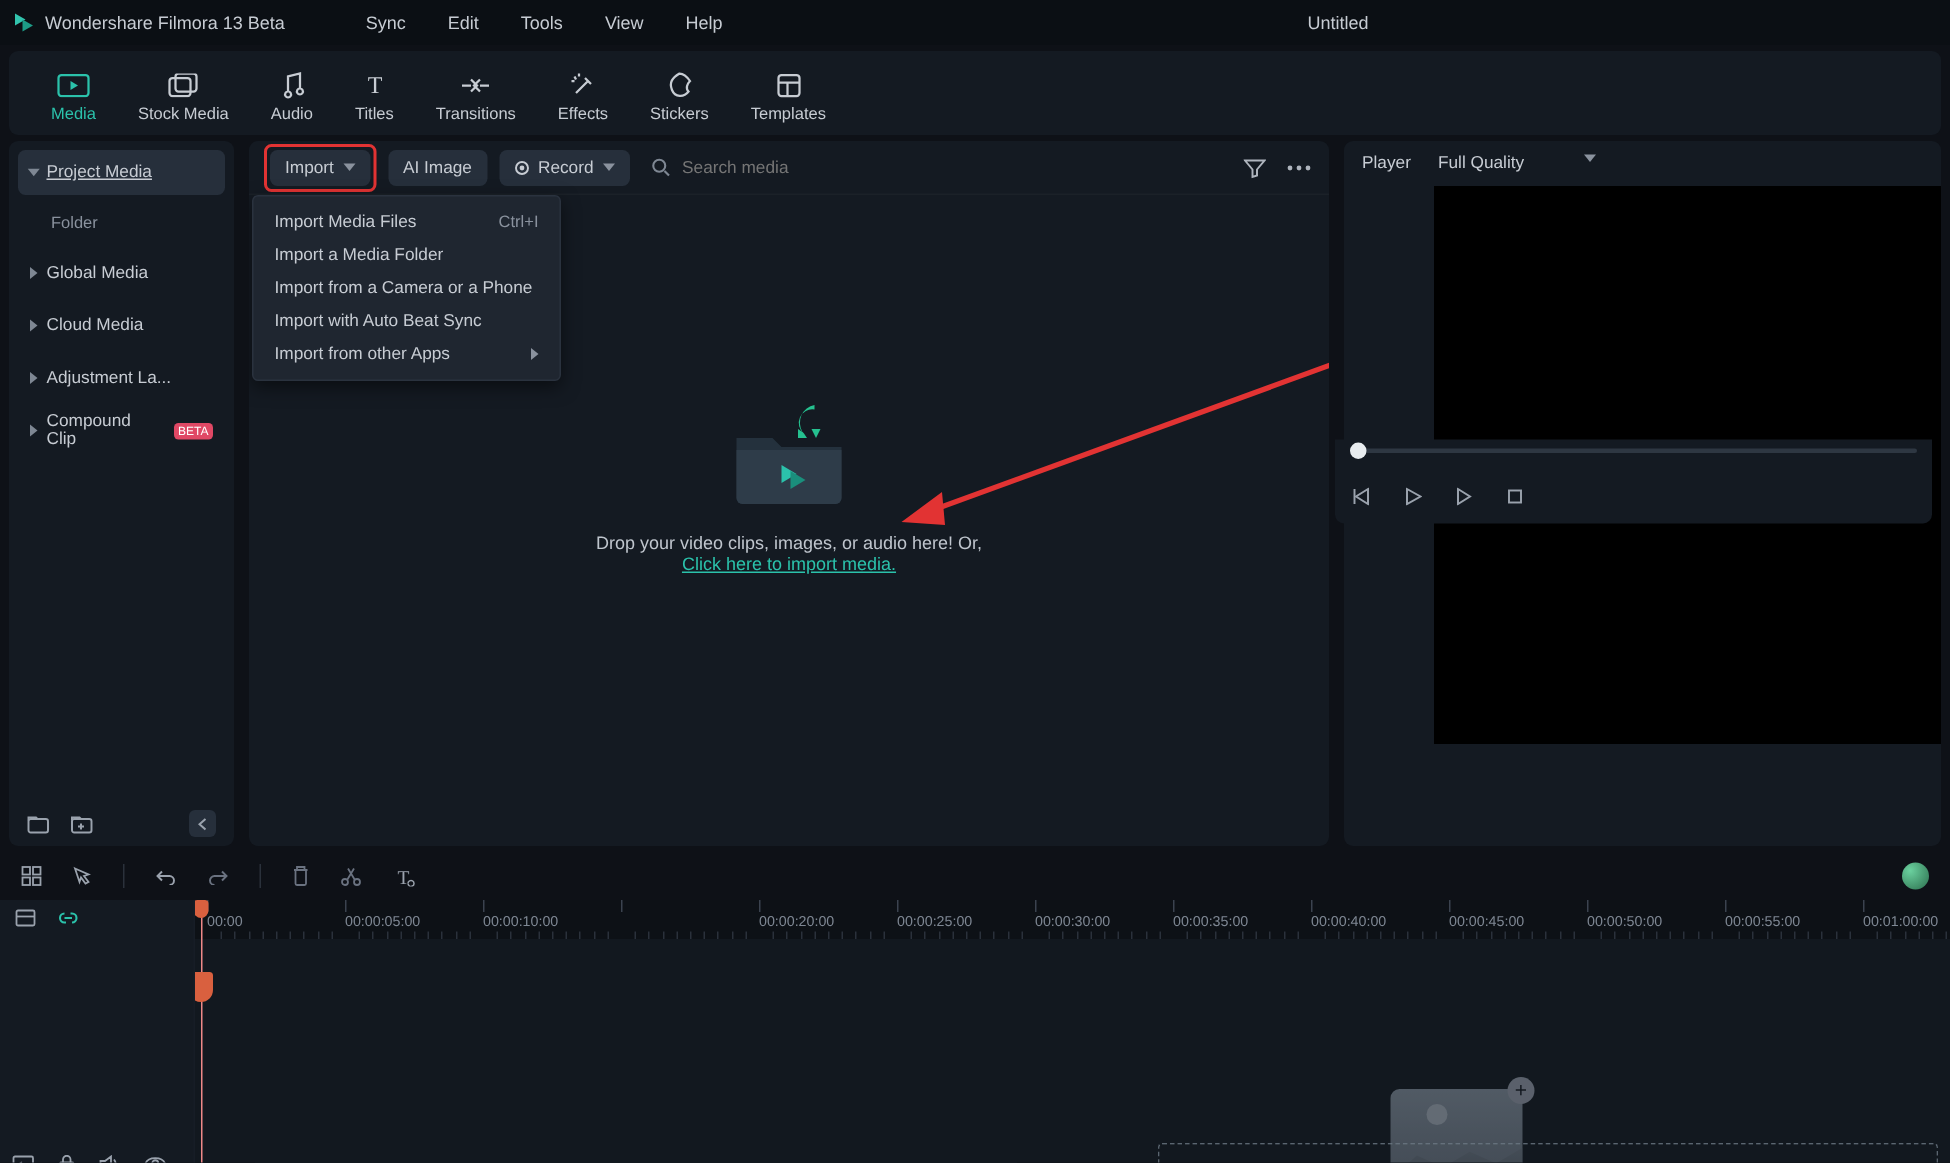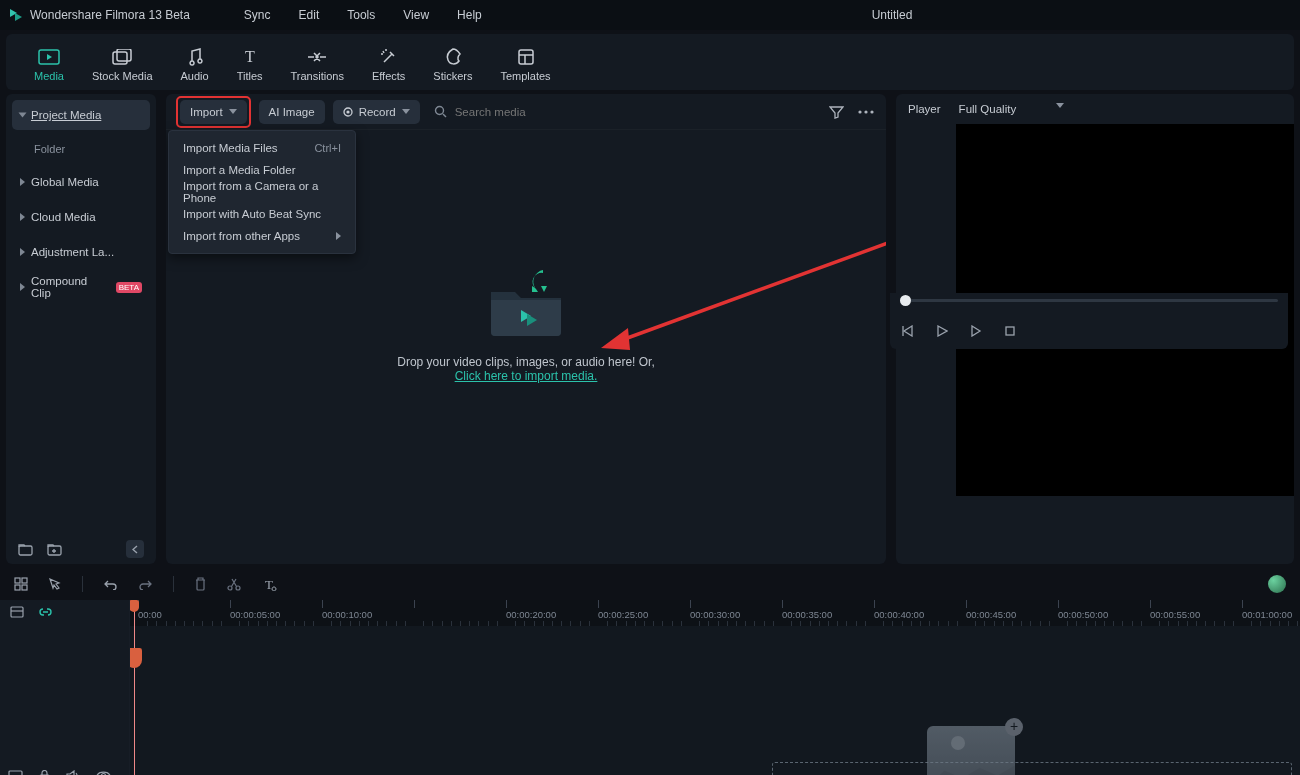--- a/index.html
+++ b/index.html
@@ -50,21 +50,21 @@
 
   .media-panel { flex:1; background:var(--panel); border-radius:6px; position:relative; overflow:hidden;}
   .media-toolbar{ height:36px; display:flex; align-items:center; gap:8px; padding:0 10px; border-bottom:1px solid rgba(255,255,255,0.03);}
   .btn{ height:24px; background:var(--panel-lighter); border-radius:5px; display:flex; align-items:center; padding:0 10px; gap:6px; color:#c7ccd3; font-size:11.5px; cursor:pointer;}
   .btn .chev{ border-left:4px solid transparent;border-right:4px solid transparent;border-top:5px solid #8a929e; }
   .import-highlight{ border:2.5px solid var(--red); border-radius:5px; padding:2px;}
   .tb-search{ flex:1; display:flex; align-items:center; gap:6px; color:#7e8793; padding-left:6px;}
   .tb-search input{ background:transparent; border:none; outline:none; color:#c7ccd3; font-size:11.5px; width:180px;}
   .tb-icons{ display:flex; align-items:center; gap:14px; color:#aeb4bd; padding-right:2px;}
 
-  .dropdown{ position:absolute; top:36px; left:2px; width:188px; background:#1f2630; border:1px solid #2a323e; border-radius:4px; padding:6px 0; z-index:50; box-shadow:0 4px 12px rgba(0,0,0,0.5);}
+  .dropdown{ position:absolute; top:36px; left:2px; width:206px; background:#1f2630; border:1px solid #2a323e; border-radius:4px; padding:6px 0; z-index:50; box-shadow:0 4px 12px rgba(0,0,0,0.5);}
   .dd-item{ height:22px; display:flex; align-items:center; justify-content:space-between; padding:0 14px; font-size:11.5px; color:#c7ccd3; cursor:pointer;}
   .dd-item .sc{ color:#8a929e; font-size:11px;}
   .dd-item .sub-caret{ border-top:4px solid transparent;border-bottom:4px solid transparent;border-left:5px solid #8a929e;}
 
   .dropzone{ position:absolute; inset:0; top:38px; display:flex; flex-direction:column; align-items:center; justify-content:center; color:#bfc5cd; }
   .dz-text{font-size:12px; margin-top:16px;}
   .dz-link{ color:var(--accent); text-decoration:underline; cursor:pointer; font-size:12px;}
   .folder-graphic{ width:90px; height:75px; position:relative; margin-top:-50px;}
 
   .arrow-annot{ position:absolute; top:20px; left:300px; width:600px; height:350px; pointer-events:none; z-index:60;}

